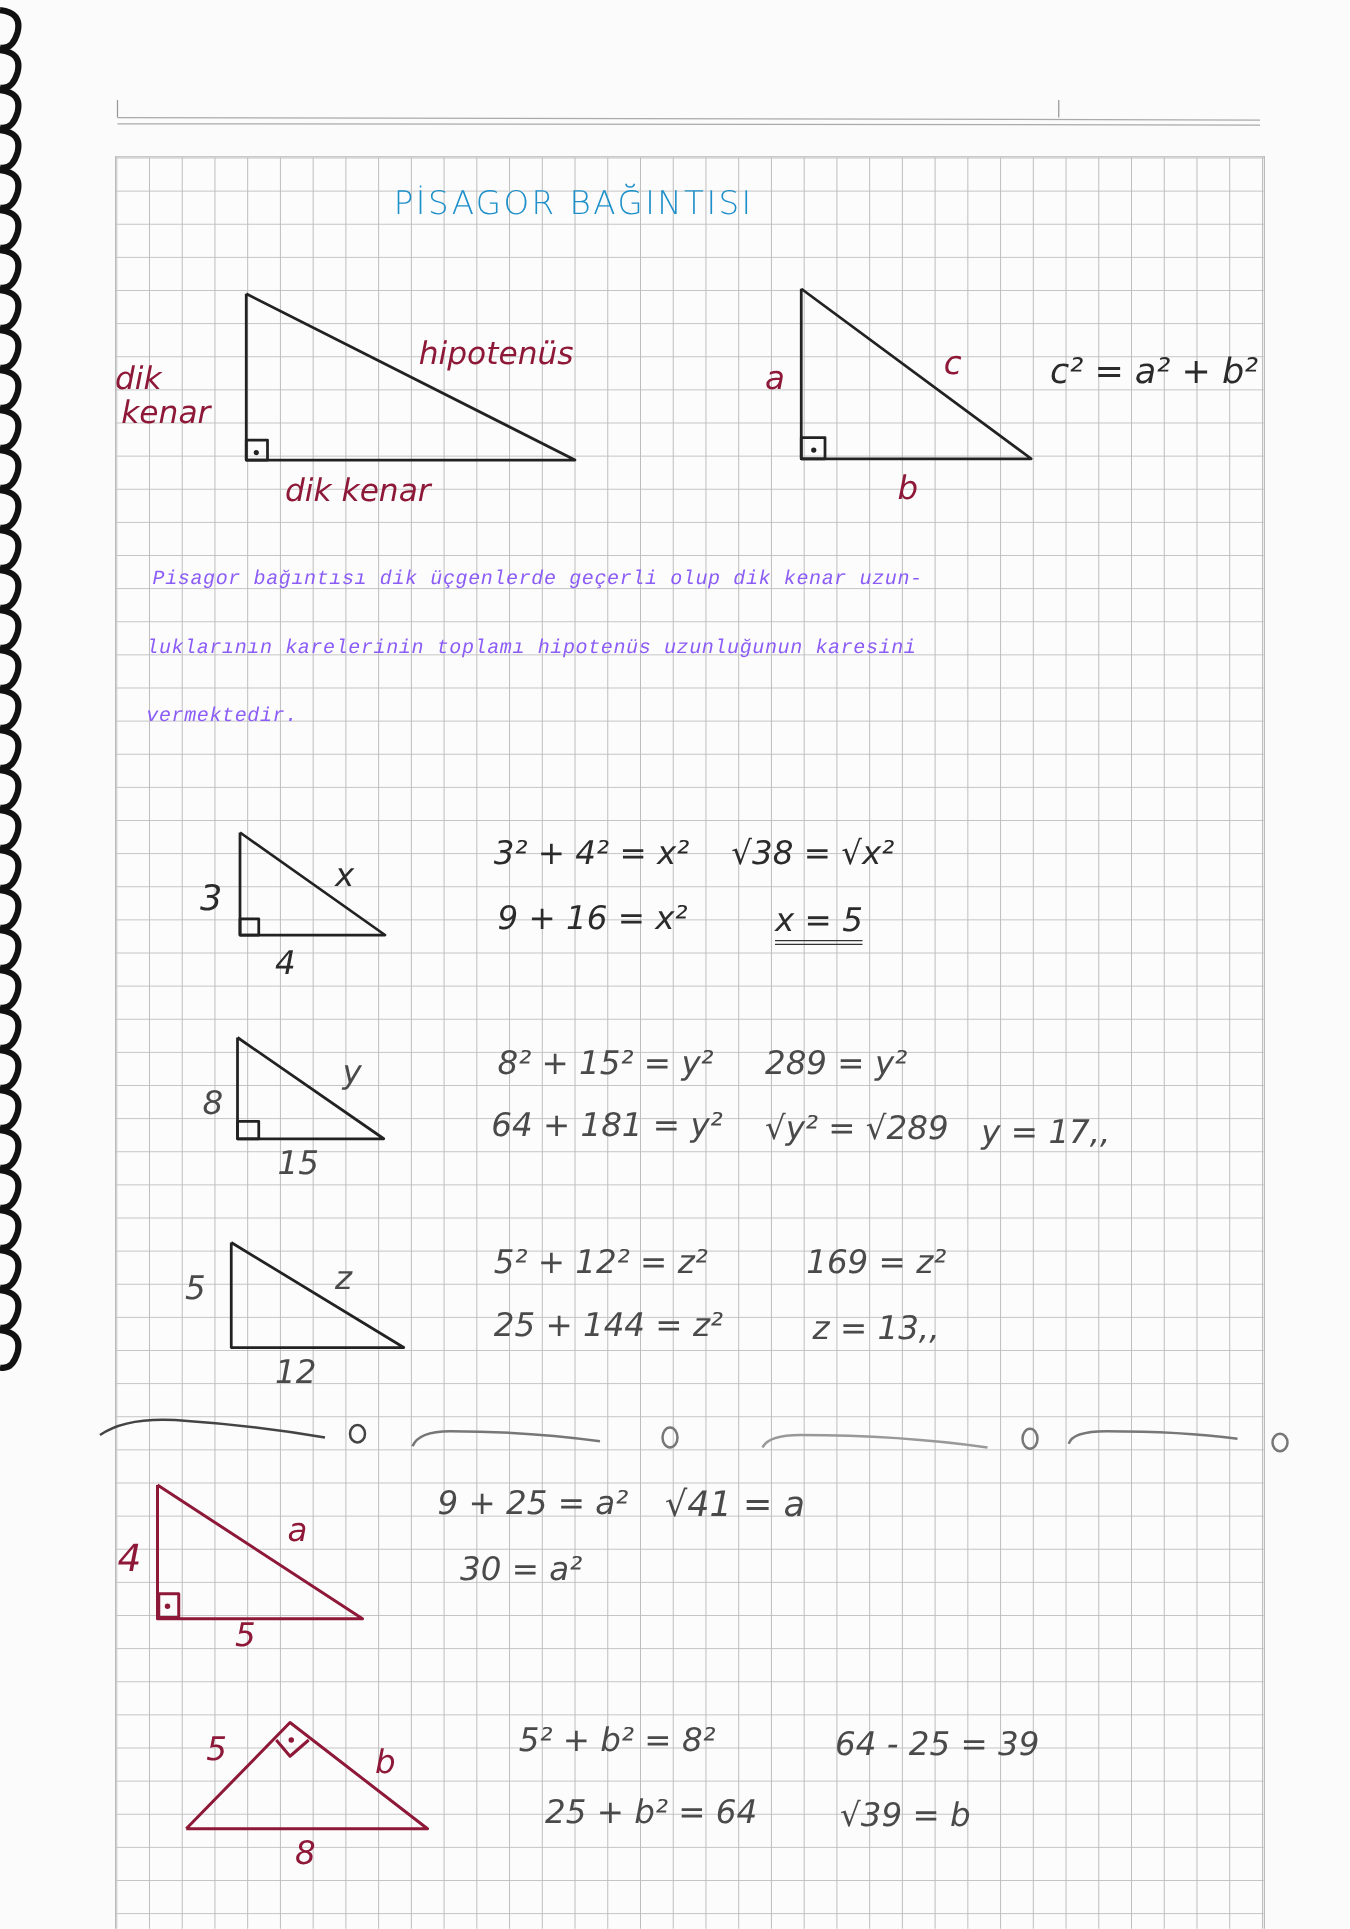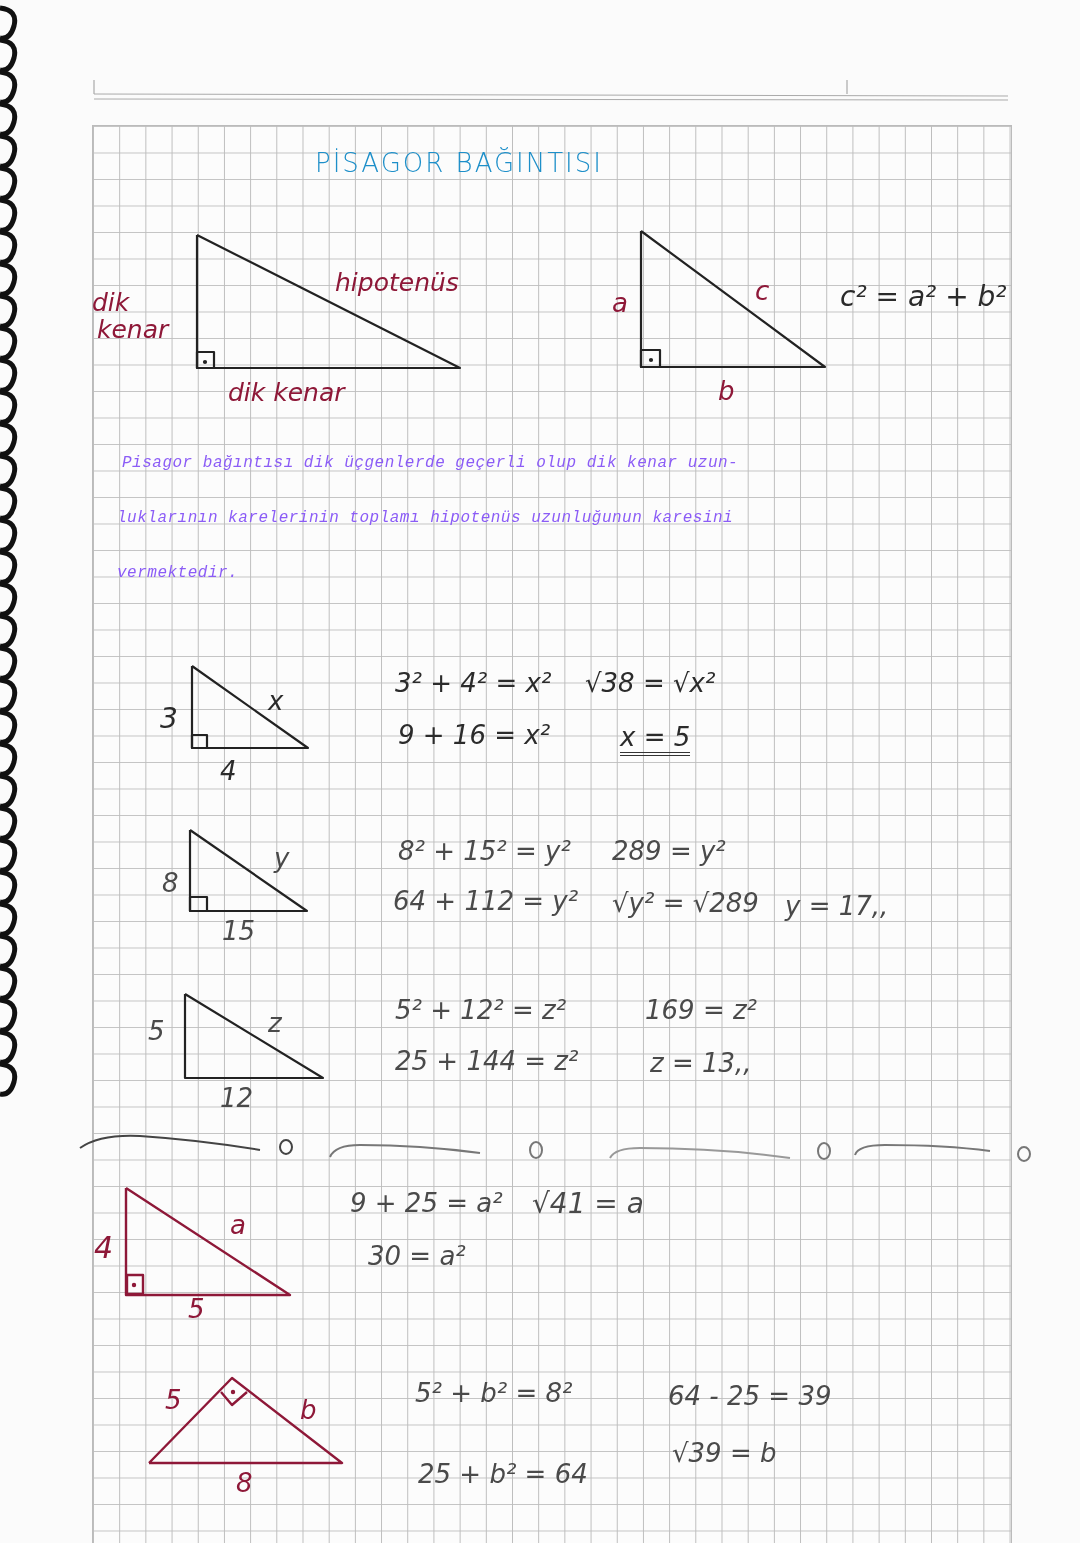--- a/index.html
+++ b/index.html
@@ -168,21 +168,21 @@
 <div class="hw ink lbl" style="left:268px; top:688px;">x</div>
 <div class="hw ink eq" style="left:395px; top:670px;">3² + 4² = x²</div>
 <div class="hw ink eq" style="left:398px; top:722px;">9 + 16 = x²</div>
 <div class="hw ink eq" style="left:585px; top:670px;">√38 = √x²</div>
 <div class="hw ink eq underline2" style="left:620px; top:724px;">x = 5</div>
 
 <div class="hw gray lbl" style="left:162px; top:870px;">8</div>
 <div class="hw gray lbl" style="left:222px; top:918px;">15</div>
 <div class="hw gray lbl" style="left:274px; top:845px;">y</div>
 <div class="hw gray eq" style="left:398px; top:838px;">8² + 15² = y²</div>
-<div class="hw gray eq" style="left:393px; top:888px;">64 + 112 = y²</div>
+<div class="hw gray eq" style="left:393px; top:888px;">64 + 181 = y²</div>
 <div class="hw gray eq" style="left:612px; top:838px;">289 = y²</div>
 <div class="hw gray eq" style="left:612px; top:890px;">√y² = √289</div>
 <div class="hw gray eq" style="left:785px; top:893px;">y = 17,,</div>
 
 <div class="hw gray lbl" style="left:148px; top:1018px;">5</div>
 <div class="hw gray lbl" style="left:220px; top:1085px;">12</div>
 <div class="hw gray lbl" style="left:268px; top:1010px;">z</div>
 <div class="hw gray eq" style="left:395px; top:997px;">5² + 12² = z²</div>
 <div class="hw gray eq" style="left:395px; top:1048px;">25 + 144 = z²</div>
 <div class="hw gray eq" style="left:645px; top:997px;">169 = z²</div>
@@ -192,15 +192,15 @@
 <div class="hw maroon lbl" style="left:188px; top:1296px;">5</div>
 <div class="hw maroon lbl" style="left:230px; top:1212px;">a</div>
 <div class="hw gray eq" style="left:350px; top:1190px;">9 + 25 = a²</div>
 <div class="hw gray eq" style="left:368px; top:1243px;">30 = a²</div>
 <div class="hw gray eq" style="left:532px; top:1190px; font-size:28px;">√41 = a</div>
 
 <div class="hw maroon lbl" style="left:165px; top:1387px;">5</div>
 <div class="hw maroon lbl" style="left:300px; top:1397px;">b</div>
 <div class="hw maroon lbl" style="left:236px; top:1470px;">8</div>
 <div class="hw gray eq" style="left:415px; top:1380px;">5² + b² = 8²</div>
-<div class="hw gray eq" style="left:418px; top:1437px;margin-top:24px;">25 + b² = 64</div>
+<div class="hw gray eq" style="left:436px; top:1437px;">25 + b² = 64</div>
 <div class="hw gray eq" style="left:668px; top:1383px;">64 - 25 = 39</div>
 <div class="hw gray eq" style="left:672px; top:1440px;">√39 = b</div>
 
 </body></html>

